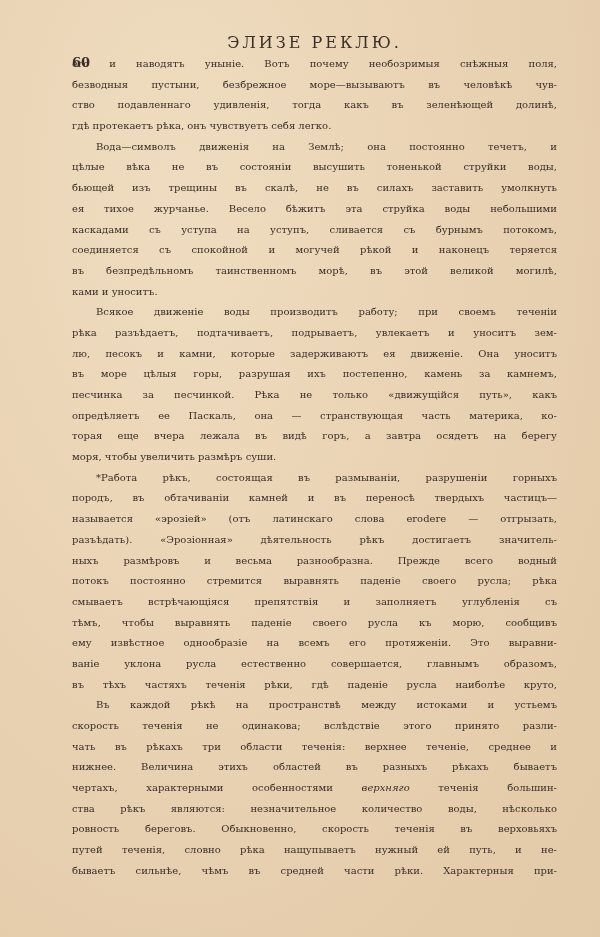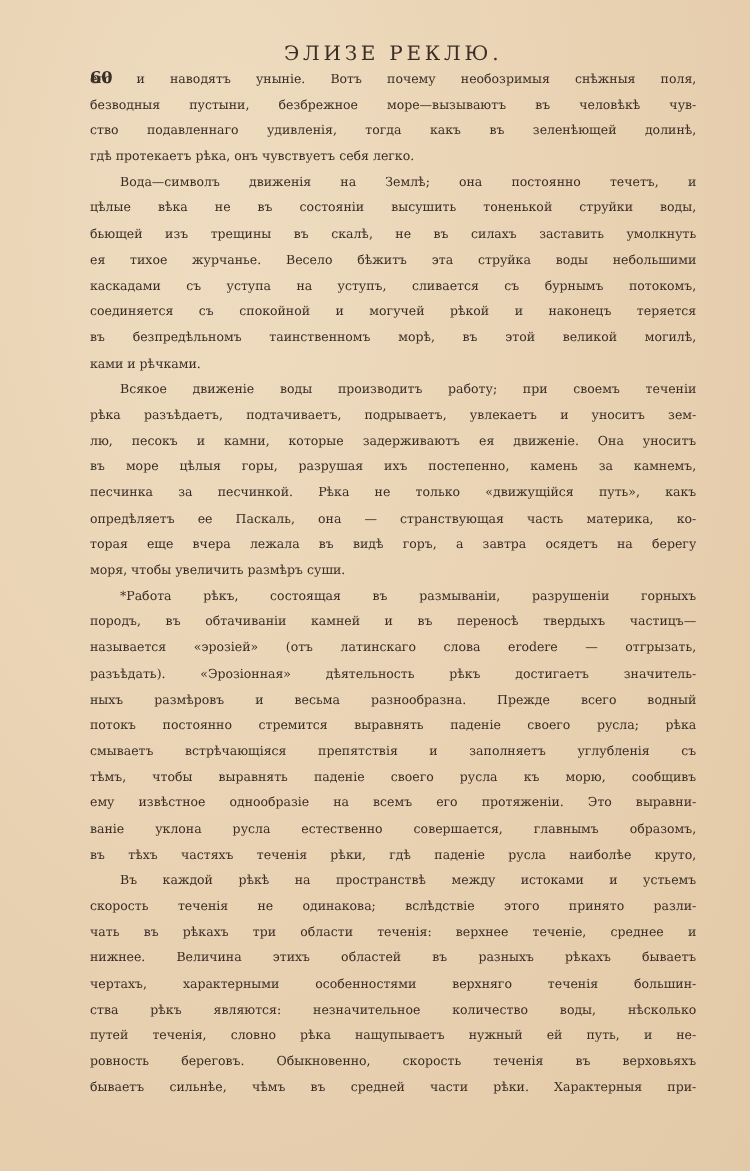--- a/index.html
+++ b/index.html
@@ -25,21 +25,21 @@
     position: absolute; left: 72px; top: 54px; width: 485px;
   }
   .line {
     height: 20.7px; line-height: 20.7px;
     font-size: 10px; white-space: nowrap;
     text-align: justify; text-align-last: justify;
     overflow: hidden;
   }
   .line.last { text-align-last: left; }
   .line.indent { padding-left: 24px; }
-  .line .ital { }
+  .line .ital { font-style: italic; }
 </style>
 </head>
 <body>
 
 <div class="page">
   <div class="running-head">
     <span class="page-number">60</span>
     <div class="running-title">ЭЛИЗЕ РЕКЛЮ.</div>
   </div>
   <div class="body-text" id="body-text">
@@ -50,21 +50,21 @@
         <div class="line last"><span>гдѣ протекаетъ рѣка, онъ чувствуетъ себя легко.</span></div>
       </div>
       <div>
         <div class="line indent"><span>Вода—символъ движенія на Землѣ; она постоянно течетъ, и</span></div>
         <div class="line"><span>цѣлые вѣка не въ состояніи высушить тоненькой струйки воды,</span></div>
         <div class="line"><span>бьющей изъ трещины въ скалѣ, не въ силахъ заставить умолкнуть</span></div>
         <div class="line"><span>ея тихое журчанье. Весело бѣжитъ эта струйка воды небольшими</span></div>
         <div class="line"><span>каскадами съ уступа на уступъ, сливается съ бурнымъ потокомъ,</span></div>
         <div class="line"><span>соединяется съ спокойной и могучей рѣкой и наконецъ теряется</span></div>
         <div class="line"><span>въ безпредѣльномъ таинственномъ морѣ, въ этой великой могилѣ,</span></div>
-        <div class="line last"><span>ками и рѣчками.</span></div>
+        <div class="line last"><span>ками и уноситъ.</span></div>
       </div>
       <div>
         <div class="line indent"><span>Всякое движеніе воды производитъ работу; при своемъ теченіи</span></div>
         <div class="line"><span>рѣка разъѣдаетъ, подтачиваетъ, подрываетъ, увлекаетъ и уноситъ зем-</span></div>
         <div class="line"><span>лю, песокъ и камни, которые задерживаютъ ея движеніе. Она уноситъ</span></div>
         <div class="line"><span>въ море цѣлыя горы, разрушая ихъ постепенно, камень за камнемъ,</span></div>
         <div class="line"><span>песчинка за песчинкой. Рѣка не только «движущійся путь», какъ</span></div>
         <div class="line"><span>опредѣляетъ ее Паскаль, она — странствующая часть материка, ко-</span></div>
         <div class="line"><span>торая еще вчера лежала въ видѣ горъ, а завтра осядетъ на берегу</span></div>
         <div class="line last"><span>моря, чтобы увеличить размѣръ суши.</span></div>
@@ -82,18 +82,18 @@
         <div class="line"><span>ваніе уклона русла естественно совершается, главнымъ образомъ,</span></div>
         <div class="line"><span>въ тѣхъ частяхъ теченія рѣки, гдѣ паденіе русла наиболѣе круто,</span></div>
       </div>
       <div>
         <div class="line indent"><span>Въ каждой рѣкѣ на пространствѣ между истоками и устьемъ</span></div>
         <div class="line"><span>скорость теченія не одинакова; вслѣдствіе этого принято разли-</span></div>
         <div class="line"><span>чать въ рѣкахъ три области теченія: верхнее теченіе, среднее и</span></div>
         <div class="line"><span>нижнее. Величина этихъ областей въ разныхъ рѣкахъ бываетъ</span></div>
         <div class="line"><span>чертахъ, характерными особенностями </span><span class="ital">верхняго</span><span> теченія большин-</span></div>
         <div class="line"><span>ства рѣкъ являются: незначительное количество воды, нѣсколько</span></div>
+        <div class="line"><span>ровность береговъ. Обыкновенно, скорость теченія въ верховьяхъ</span></div>
         <div class="line"><span>путей теченія, словно рѣка нащупываетъ нужный ей путь, и не-</span></div>
-        <div class="line"><span>ровность береговъ. Обыкновенно, скорость теченія въ верховьяхъ</span></div>
         <div class="line"><span>бываетъ сильнѣе, чѣмъ въ средней части рѣки. Характерныя при-</span></div>
       </div>
     </div>
 </div>
 
 </body></html>

